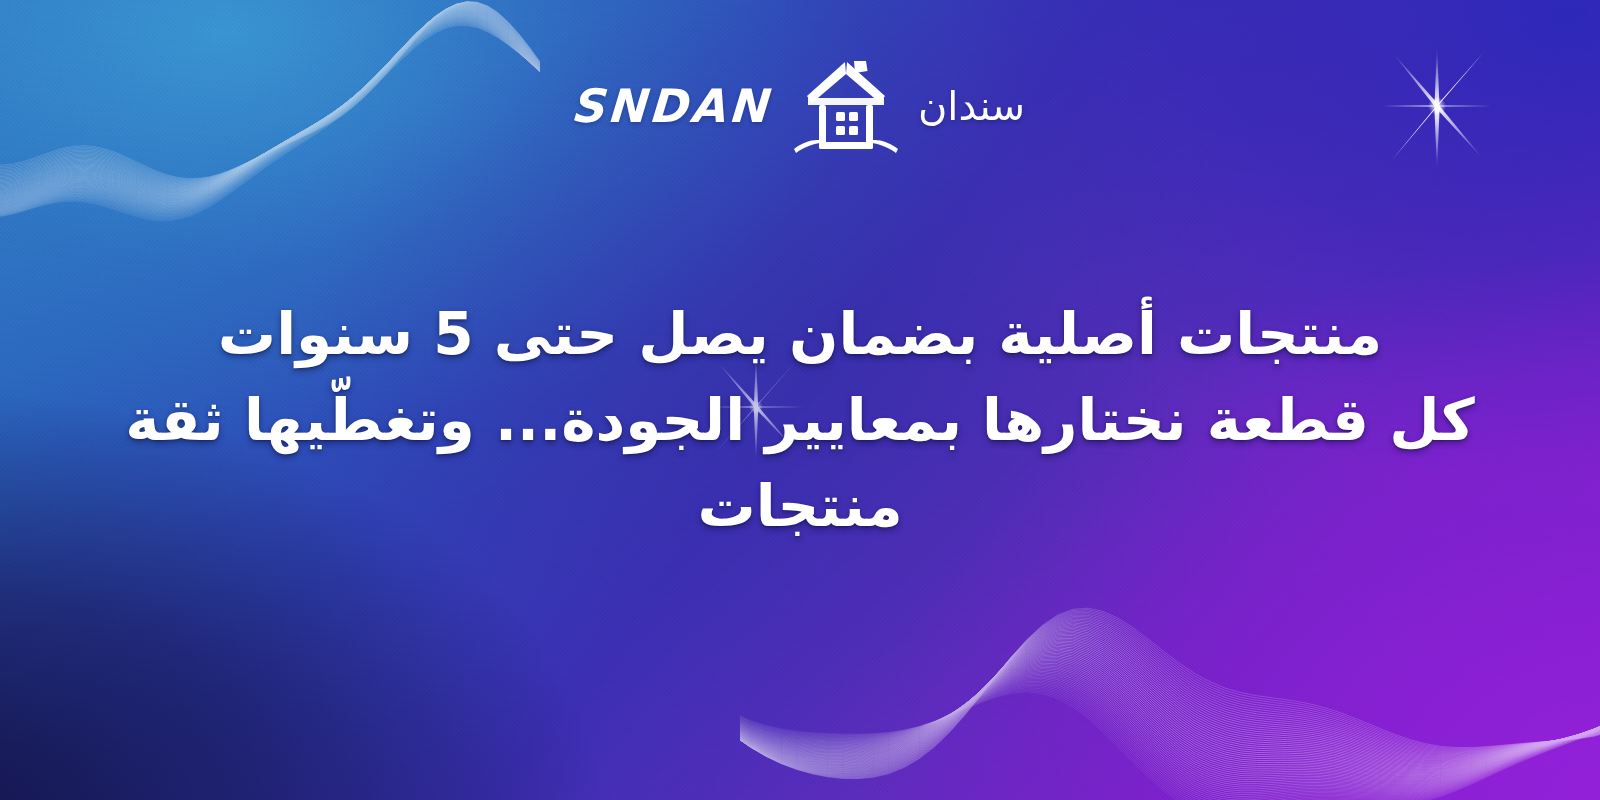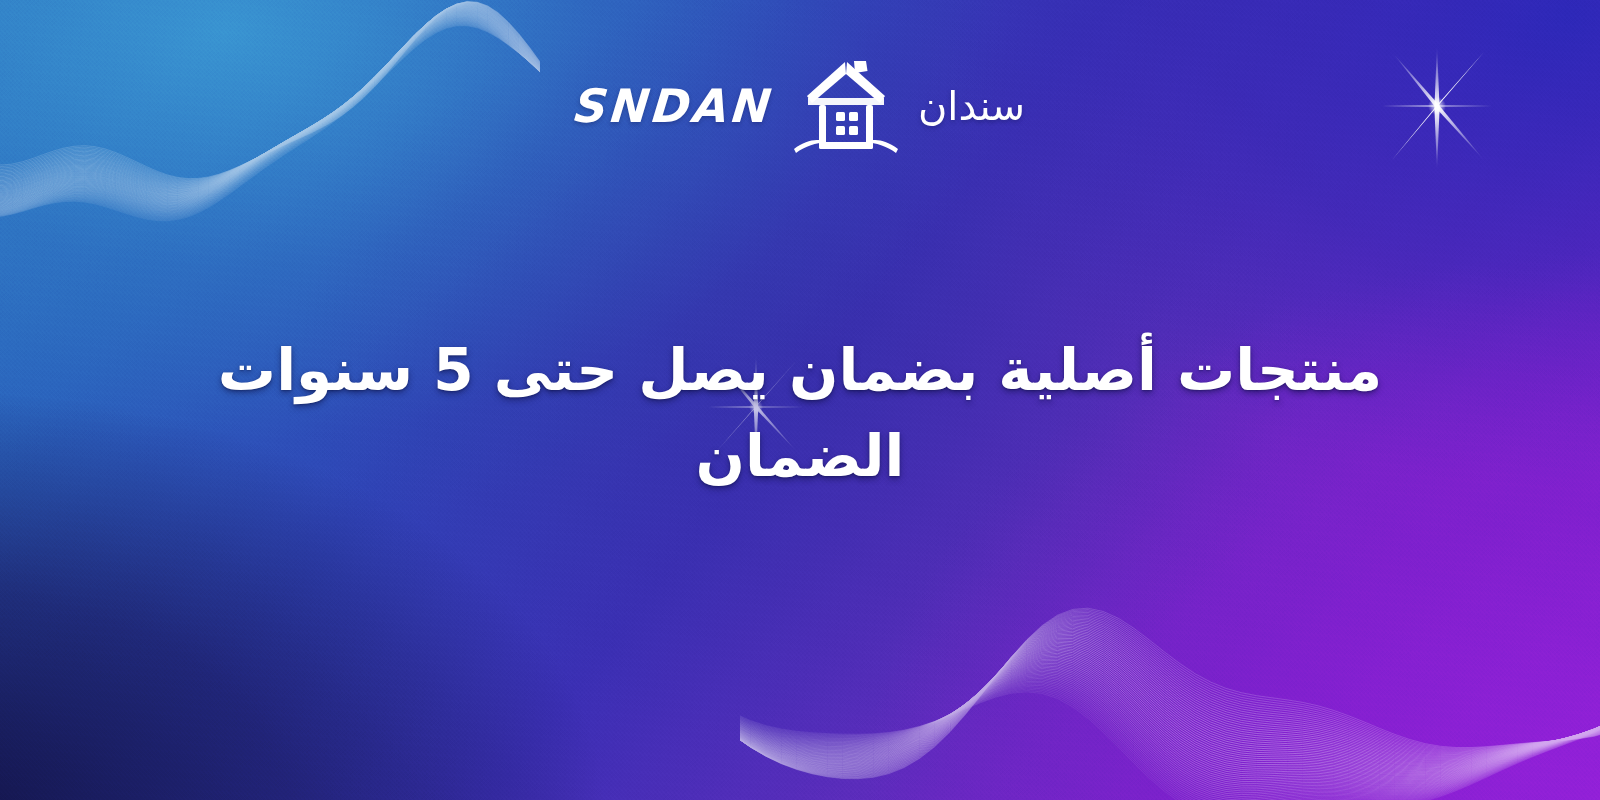--- a/index.html
+++ b/index.html
@@ -140,21 +140,20 @@
     text-align: center;
     color: #ffffff;
     direction: rtl;
     font-family: "DejaVu Sans", "Liberation Sans", sans-serif;
     font-weight: 700;
     font-size: 58px;
     line-height: 1.48;
     text-shadow:
        0 3px 6px rgba(10,14,60,.45),
        0 1px 2px rgba(10,14,60,.35);
-    margin-top: 36px;
   }
   .headline .line { display: block; }
   .headline .line-3 { }
 </style>
 </head>
 <body>
 
 <div class="stage">
 
   <div class="bg-base"></div>
@@ -355,16 +354,17 @@
         <path d="M2 93 C14 84, 26 82, 33 86 C25 87, 13 90, 4 97 z"></path>
         <path d="M106 93 C94 84, 82 82, 75 86 C83 87, 95 90, 104 97 z"></path>
       </g>
     </svg>
 
     <span class="logo-arabic">سندان</span>
   </div>
 
   <div class="headline">
     <span class="line line-1">منتجات أصلية بضمان يصل حتى 5 سنوات</span>
-    <span class="line line-3">الضمان</span>
+    <span class="line line-2">كل قطعة نختارها بمعايير الجودة... وتغطّيها ثقة</span>
+    <span class="line line-3">منتجات</span>
   </div>
 
 </div>
 
 </body></html>

